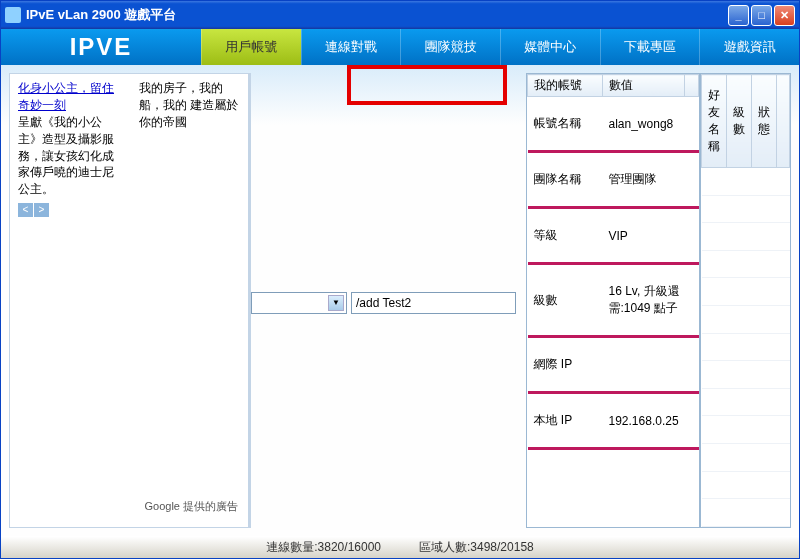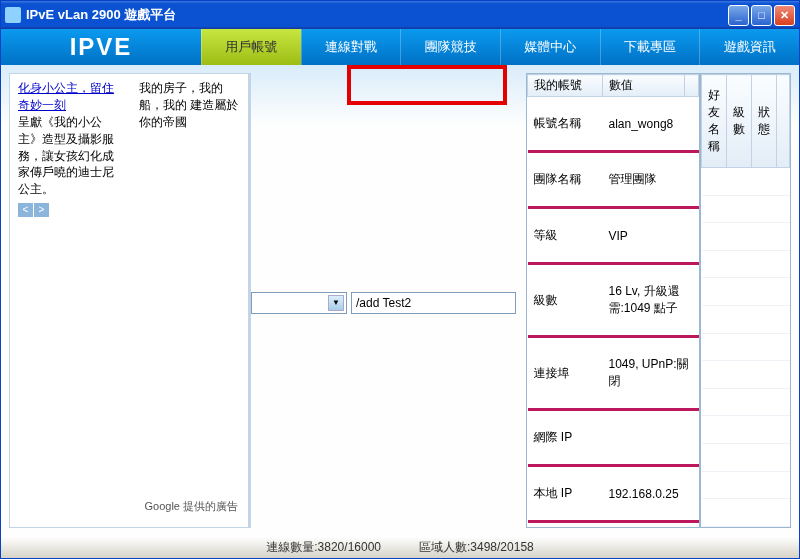--- a/index.html
+++ b/index.html
@@ -121,24 +121,20 @@
               </tr>
               <tr>
                 <td>等級</td>
                 <td colspan="2">VIP</td>
               </tr>
               <tr>
                 <td>級數</td>
                 <td colspan="2">16 Lv, 升級還需:1049 點子</td>
               </tr>
               <tr>
-                <td>連接埠</td>
-                <td colspan="2">1049, UPnP:關閉</td>
-              </tr>
-              <tr>
                 <td>網際 IP</td>
                 <td colspan="2"></td>
               </tr>
               <tr>
                 <td>本地 IP</td>
                 <td colspan="2">192.168.0.25</td>
               </tr>
             </tbody>
         </table>
       </div>

